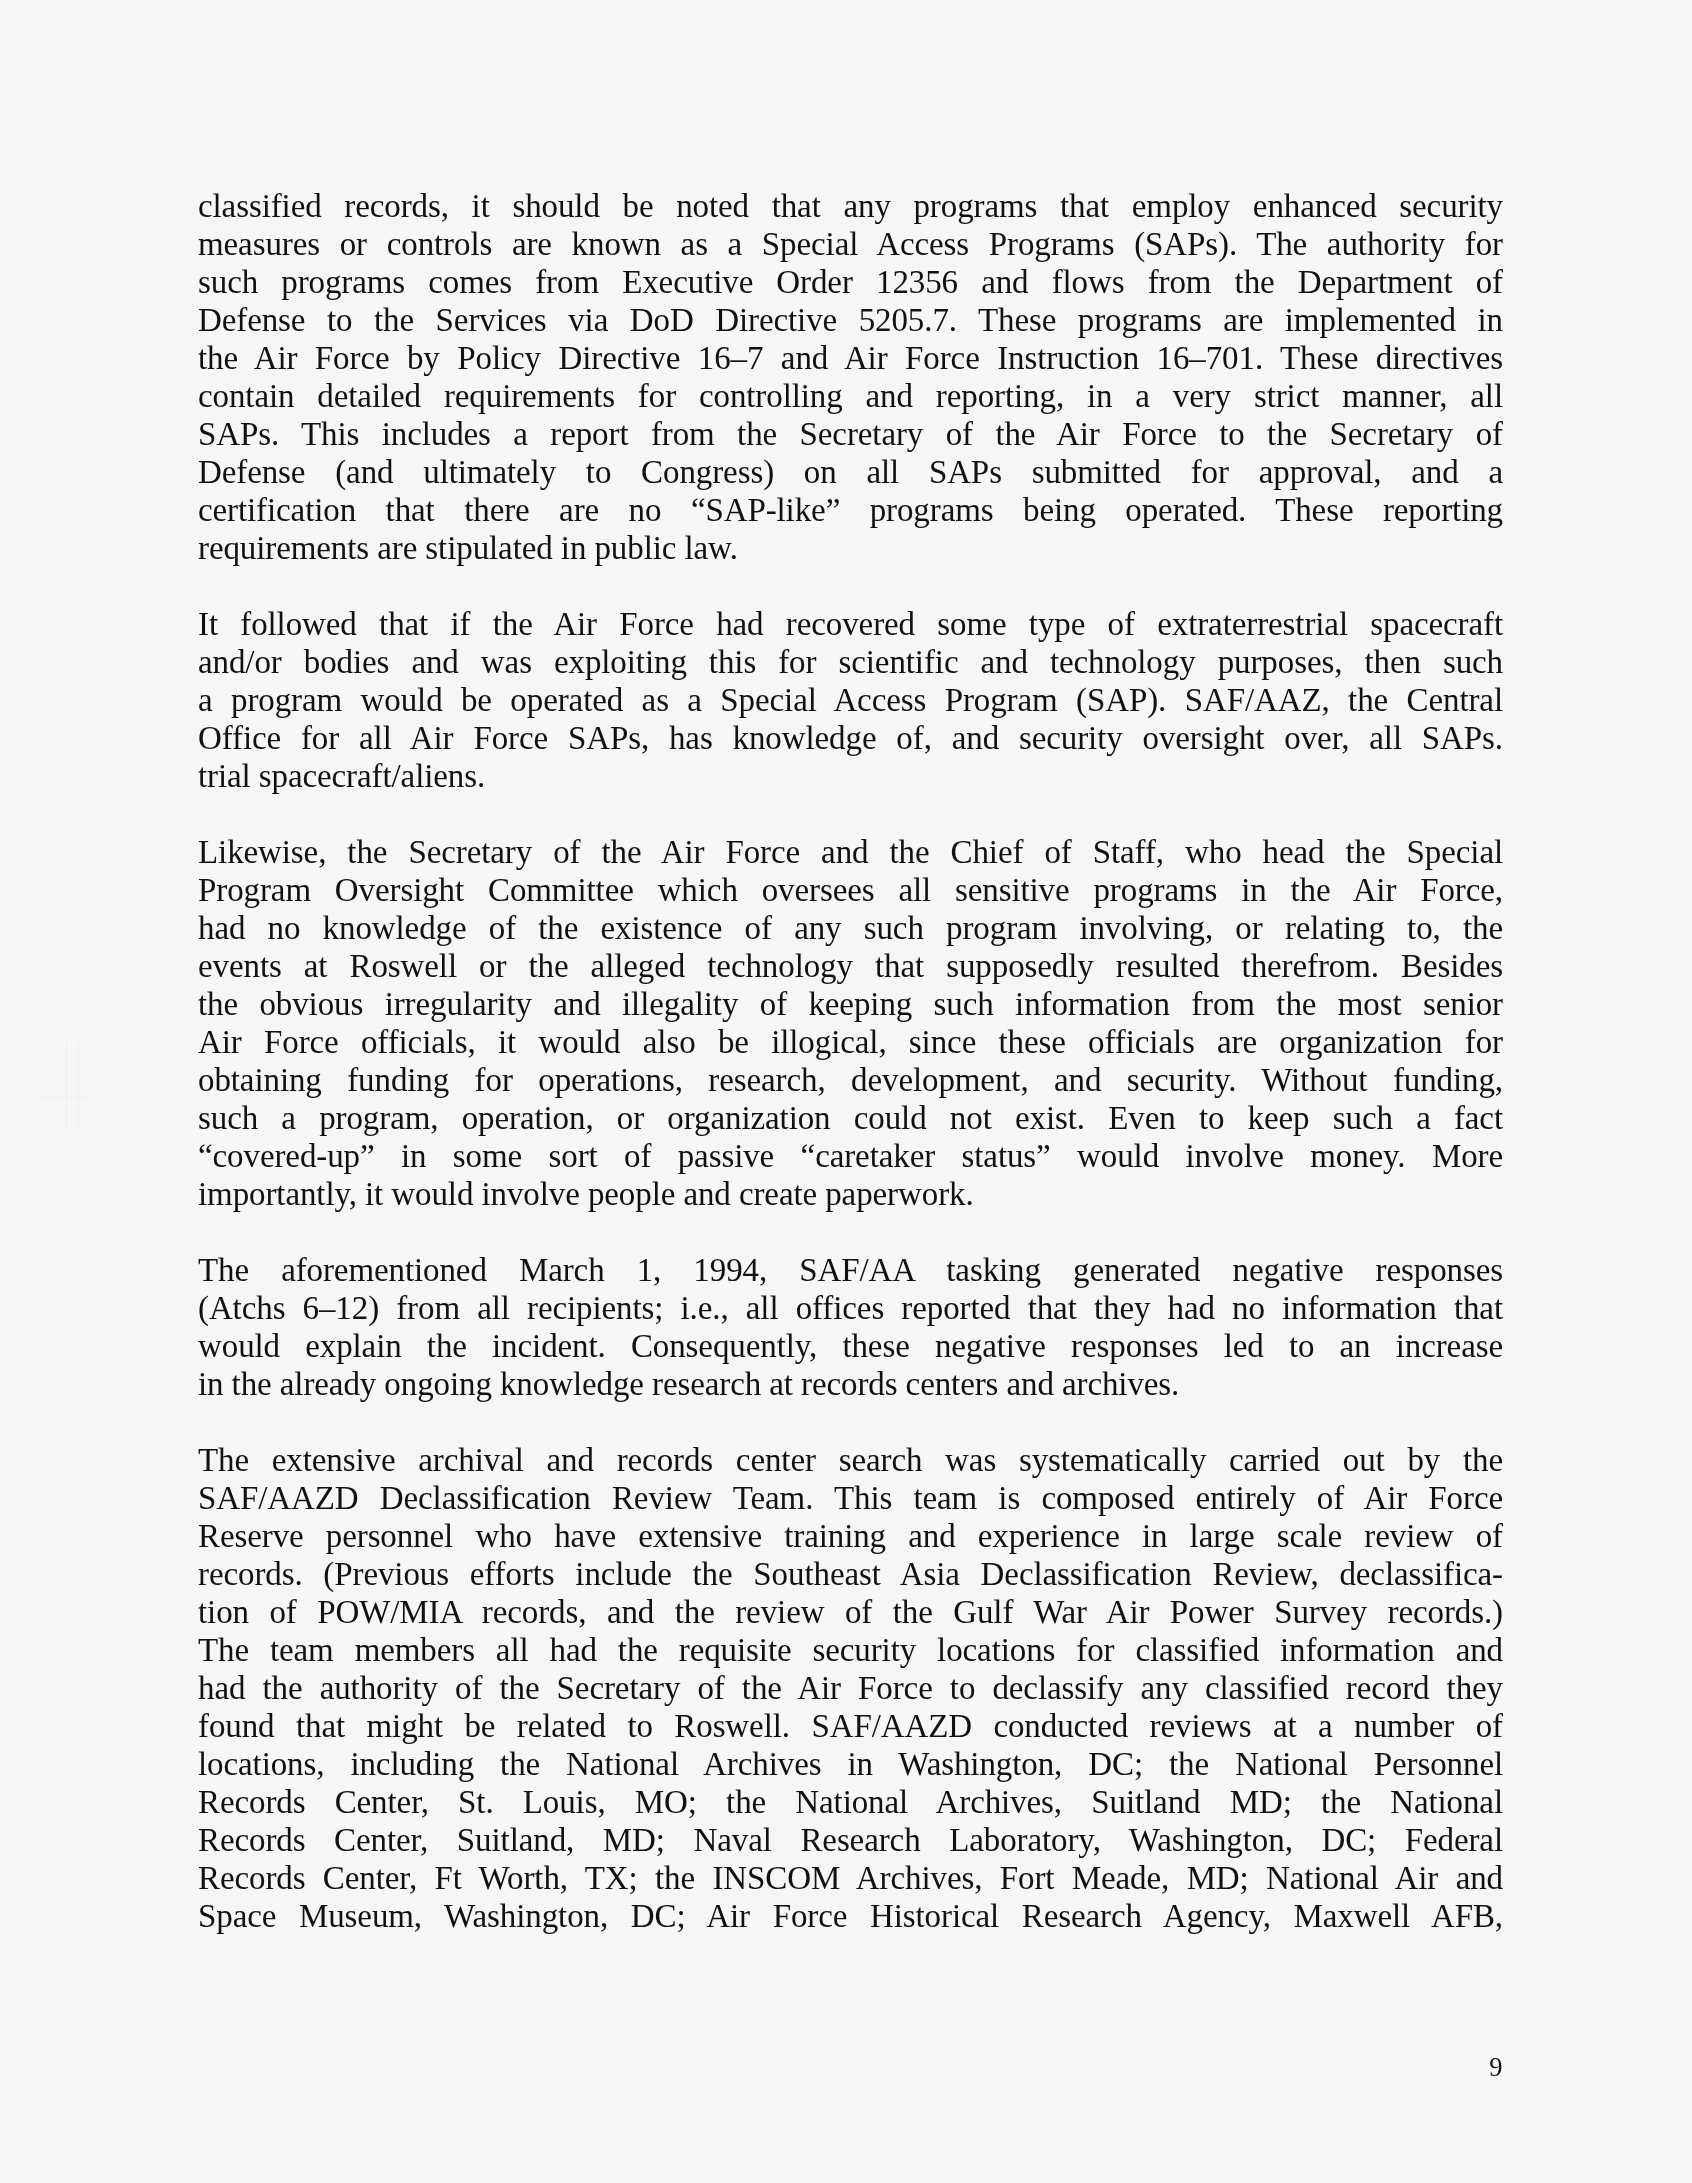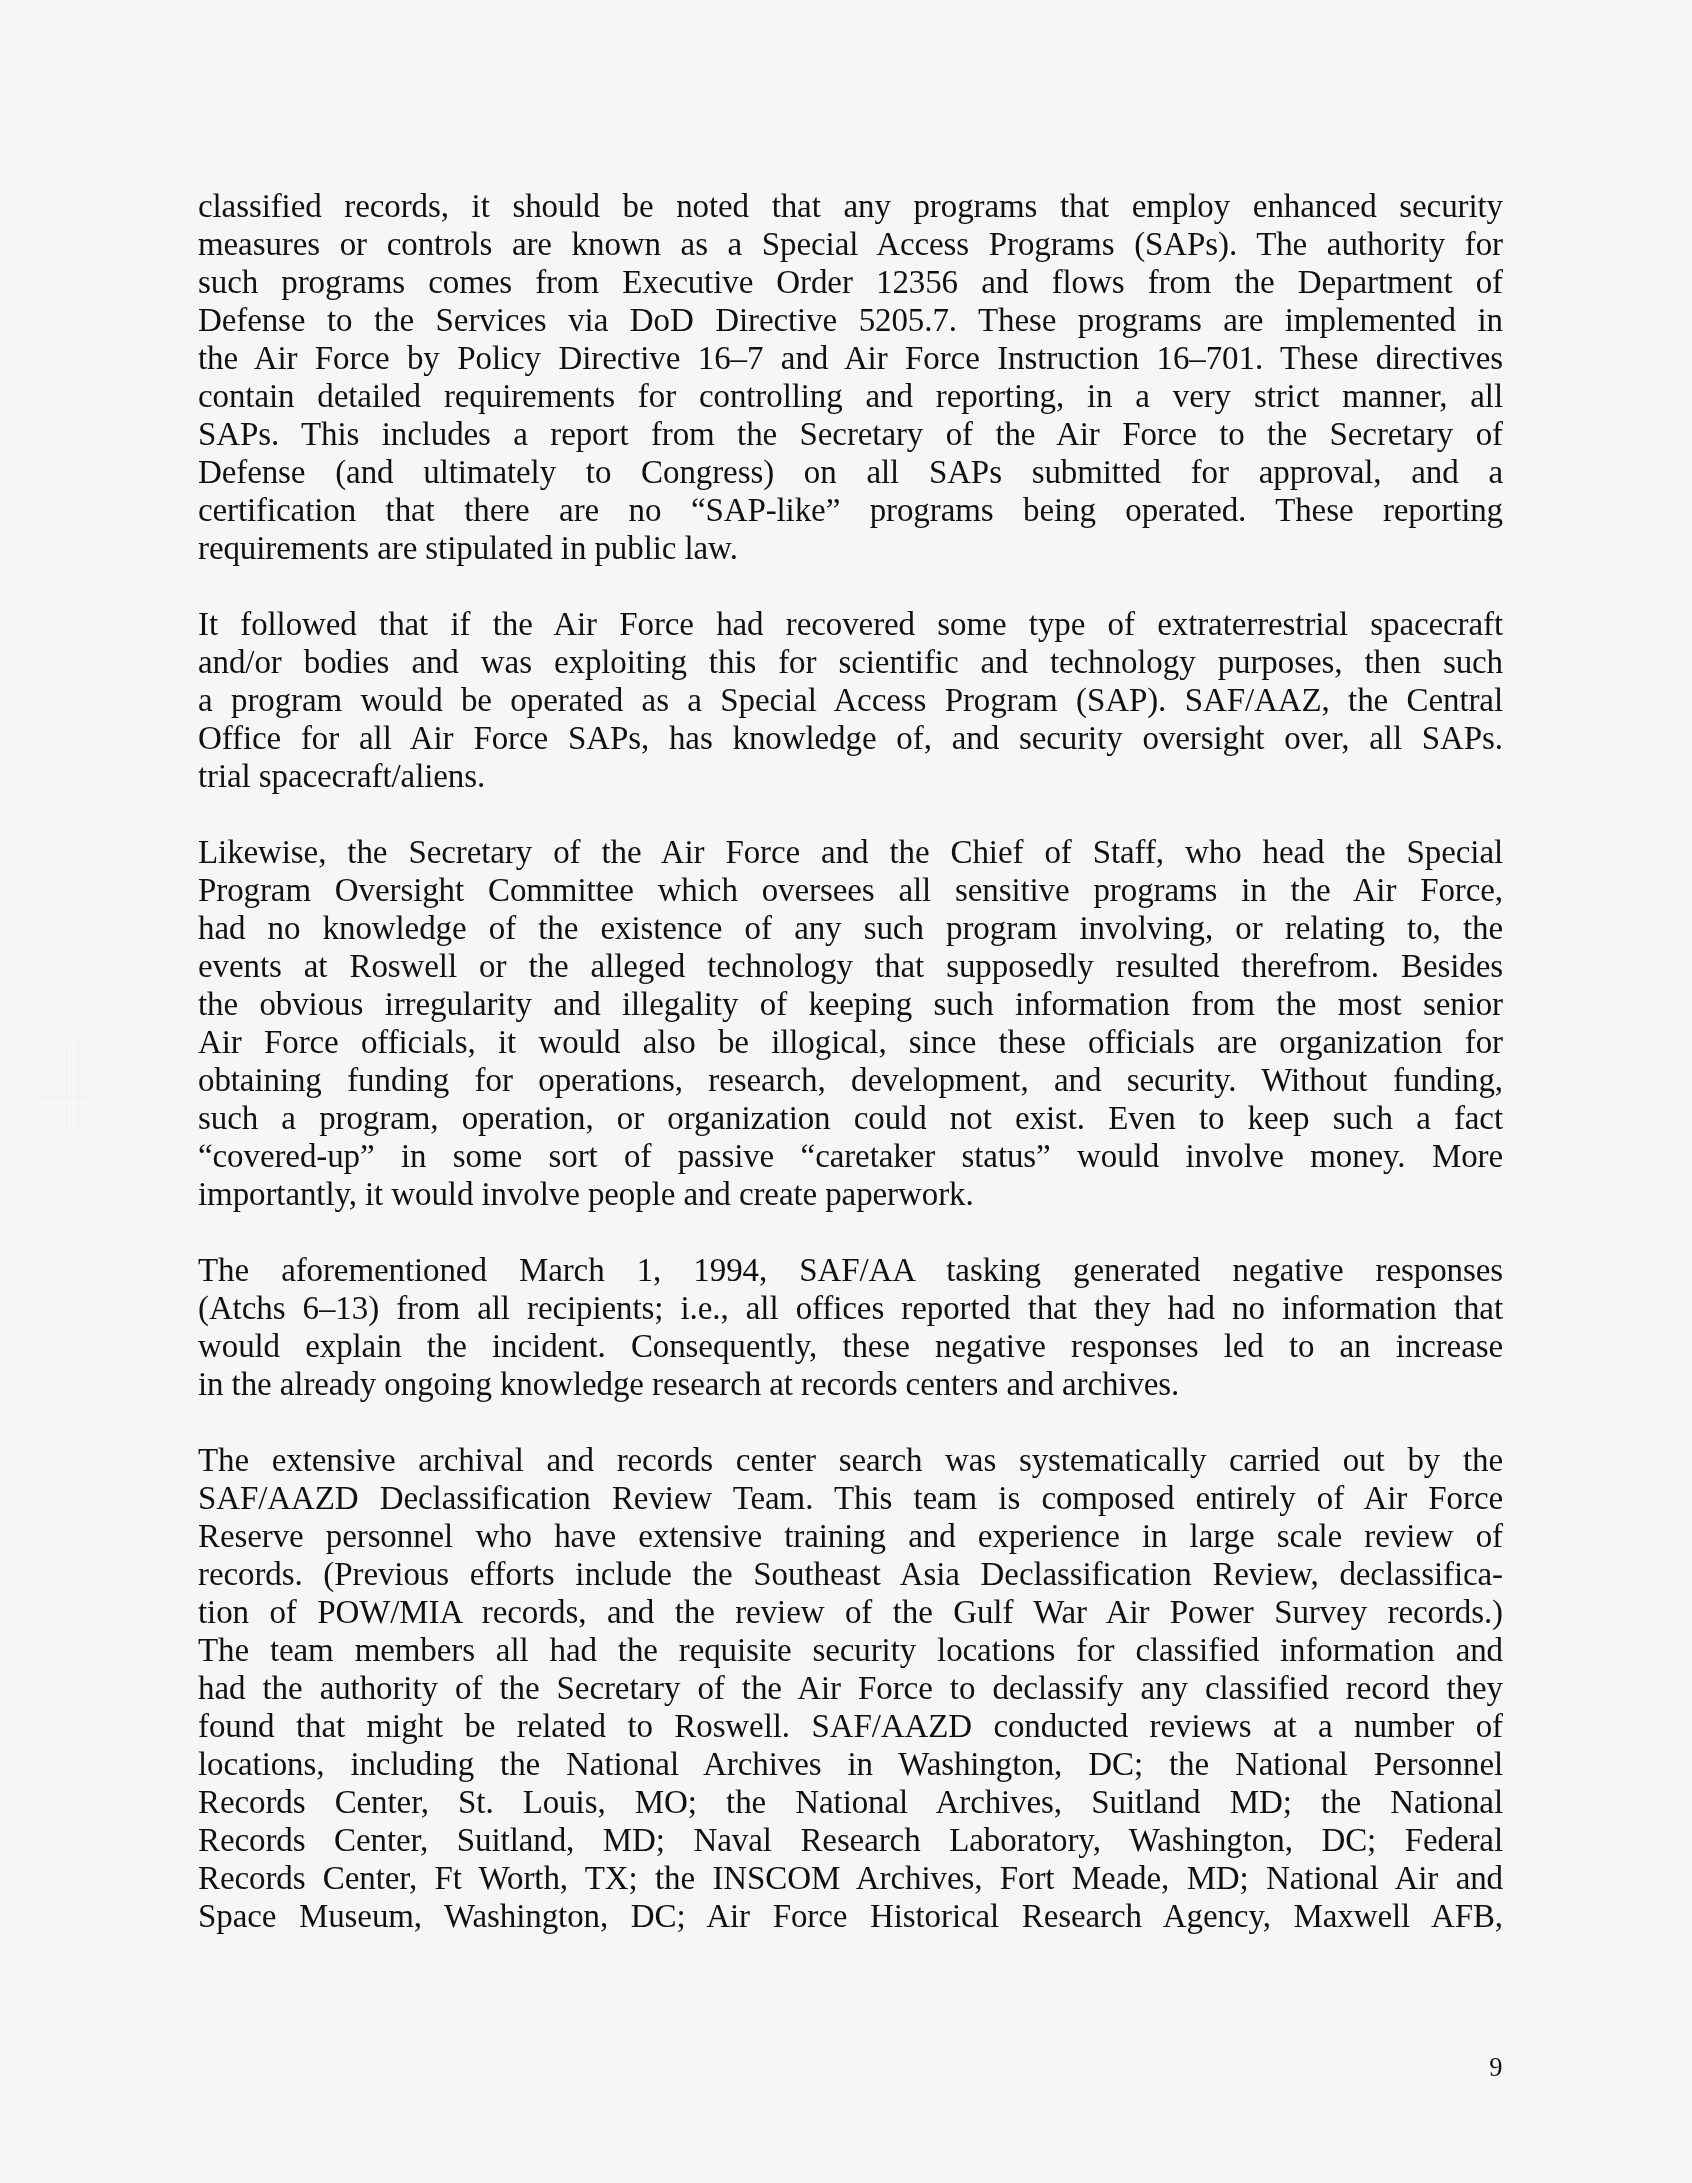--- a/index.html
+++ b/index.html
@@ -118,21 +118,21 @@
       <span class="line">the obvious irregularity and illegality of keeping such information from the most senior</span>
       <span class="line">Air Force officials, it would also be illogical, since these officials are organization for</span>
       <span class="line">obtaining funding for operations, research, development, and security. Without funding,</span>
       <span class="line">such a program, operation, or organization could not exist. Even to keep such a fact</span>
       <span class="line">“covered-up” in some sort of passive “caretaker status” would involve money. More</span>
       <span class="line last">importantly, it would involve people and create paperwork.</span>
     </p>
 
     <p class="paragraph">
       <span class="line">The aforementioned March 1, 1994, SAF/AA tasking generated negative responses</span>
-      <span class="line">(Atchs 6–13) from all recipients; i.e., all offices reported that they had no information that</span>
+      <span class="line">(Atchs 6–12) from all recipients; i.e., all offices reported that they had no information that</span>
       <span class="line">would explain the incident. Consequently, these negative responses led to an increase</span>
       <span class="line last">in the already ongoing knowledge research at records centers and archives.</span>
     </p>
 
     <p class="paragraph">
       <span class="line">The extensive archival and records center search was systematically carried out by the</span>
       <span class="line">SAF/AAZD Declassification Review Team. This team is composed entirely of Air Force</span>
       <span class="line">Reserve personnel who have extensive training and experience in large scale review of</span>
       <span class="line">records. (Previous efforts include the Southeast Asia Declassification Review, declassifica-</span>
       <span class="line">tion of POW/MIA records, and the review of the Gulf War Air Power Survey records.)</span>

